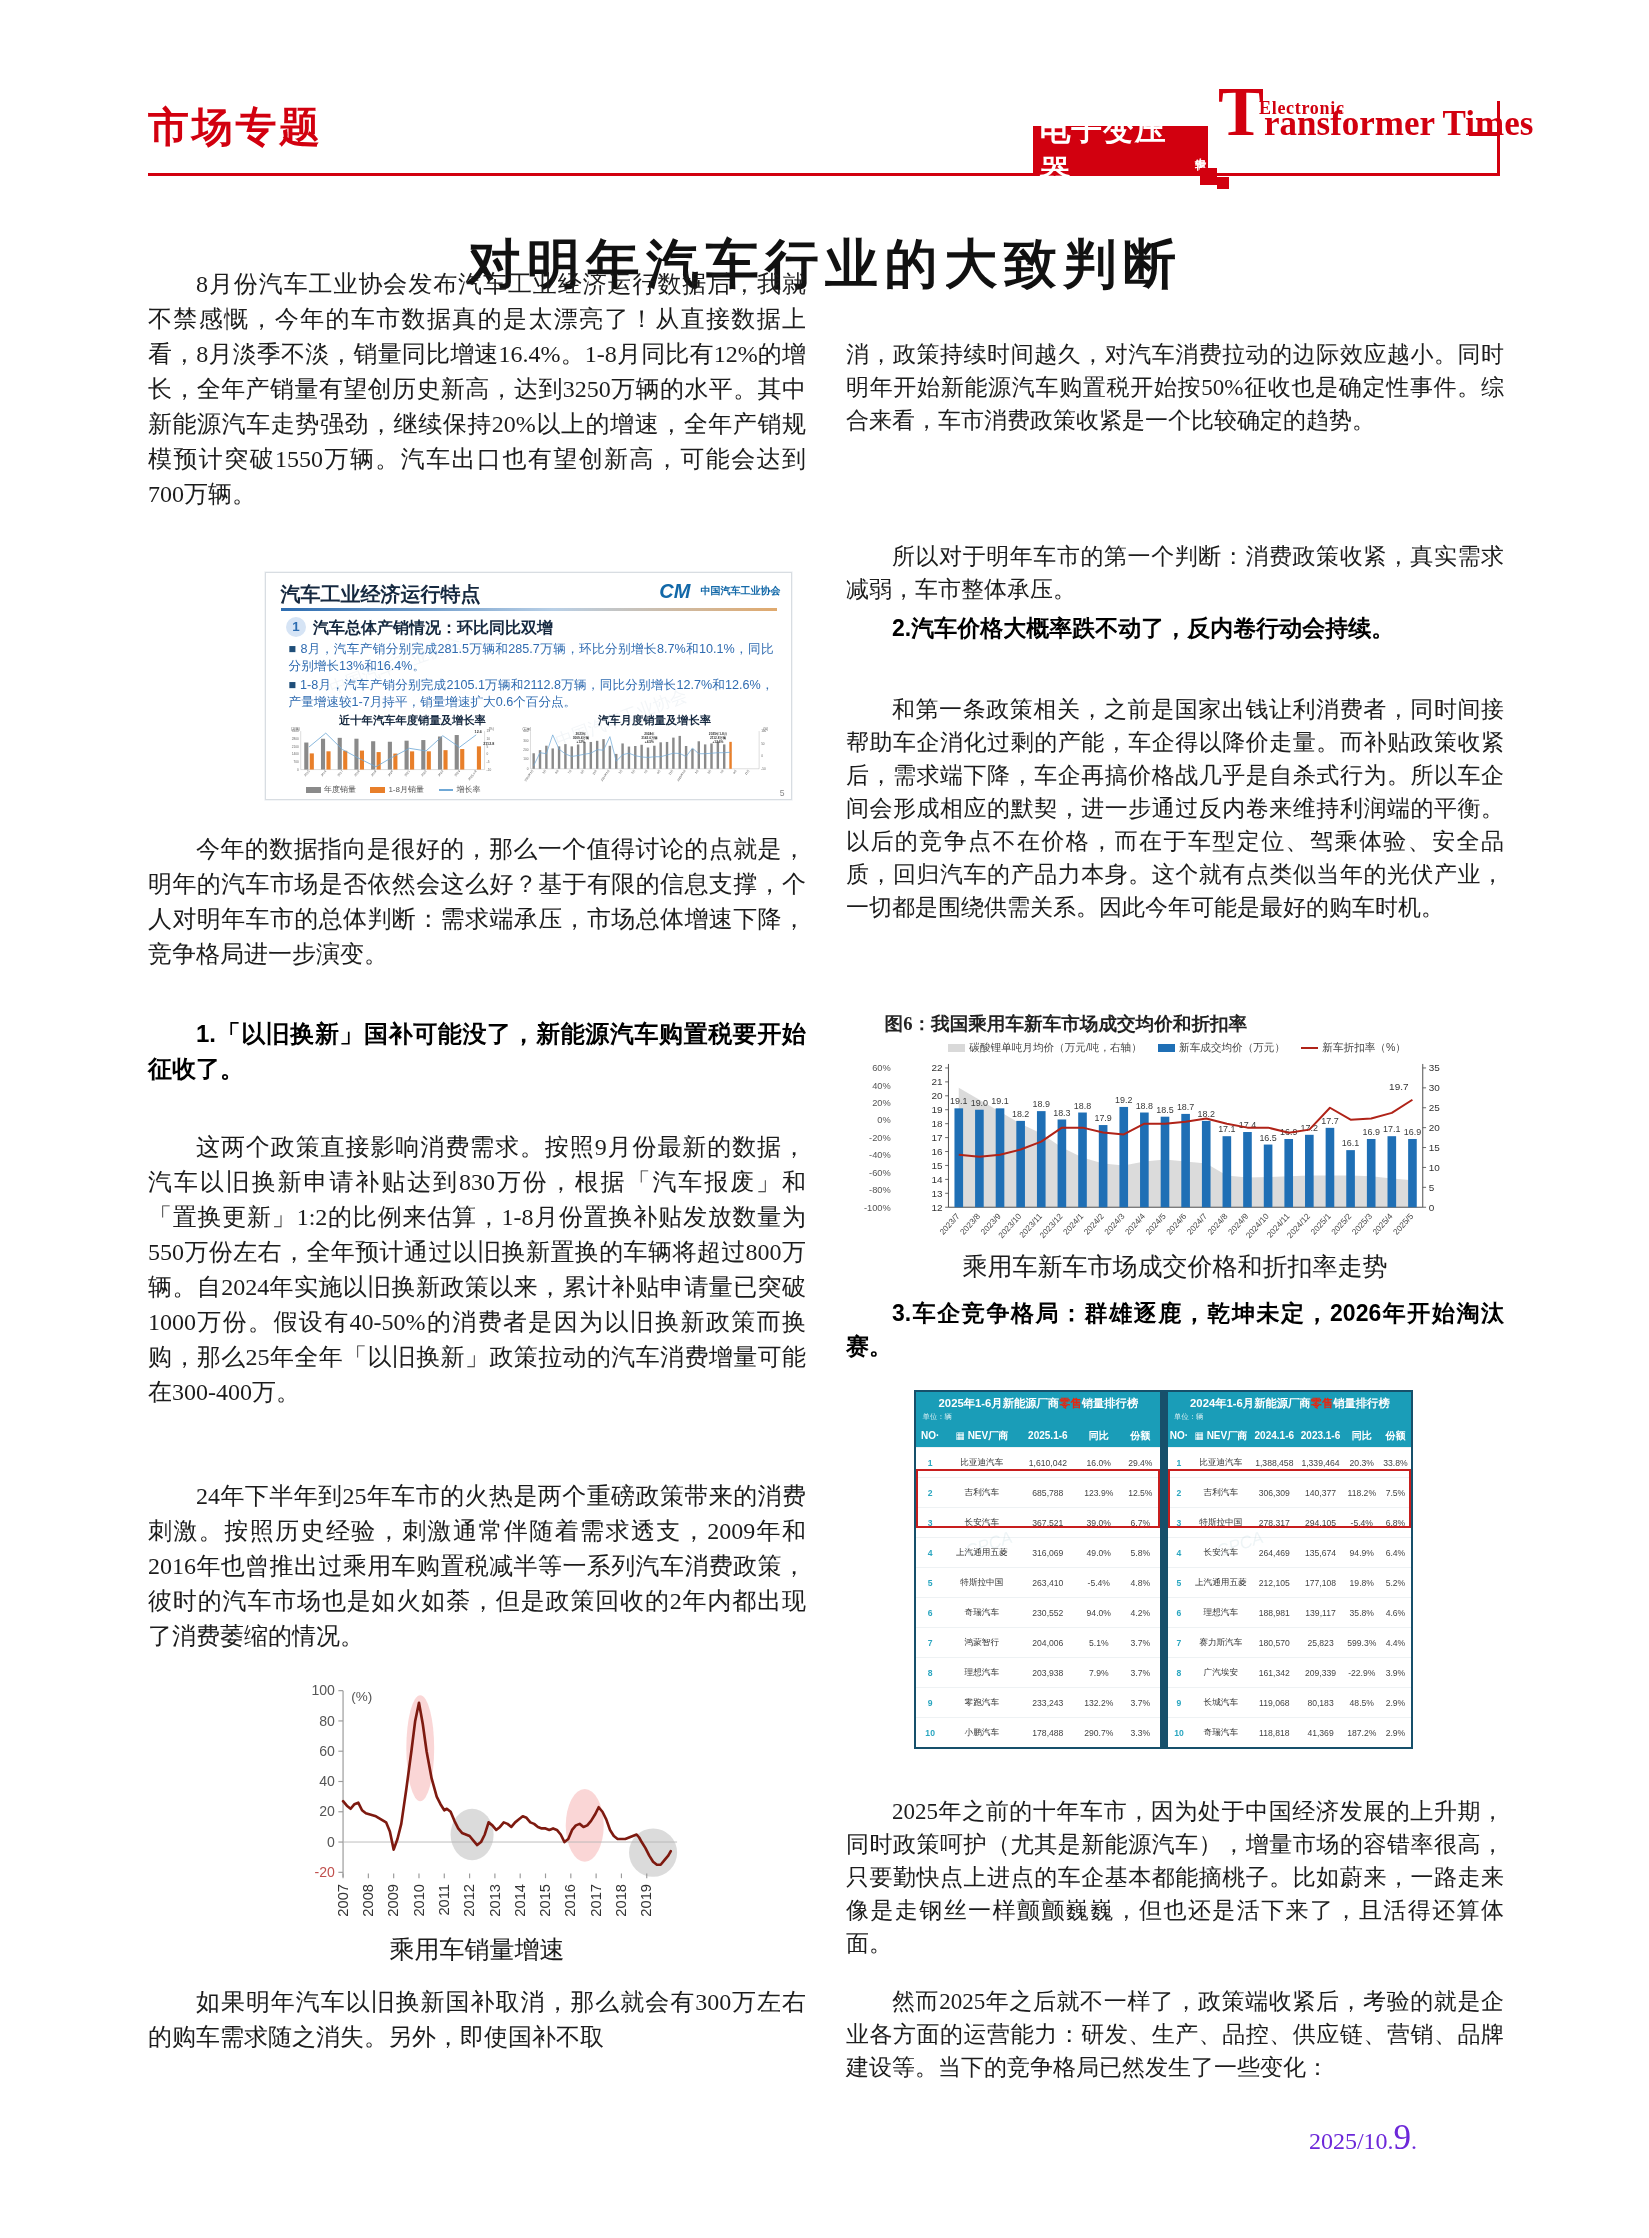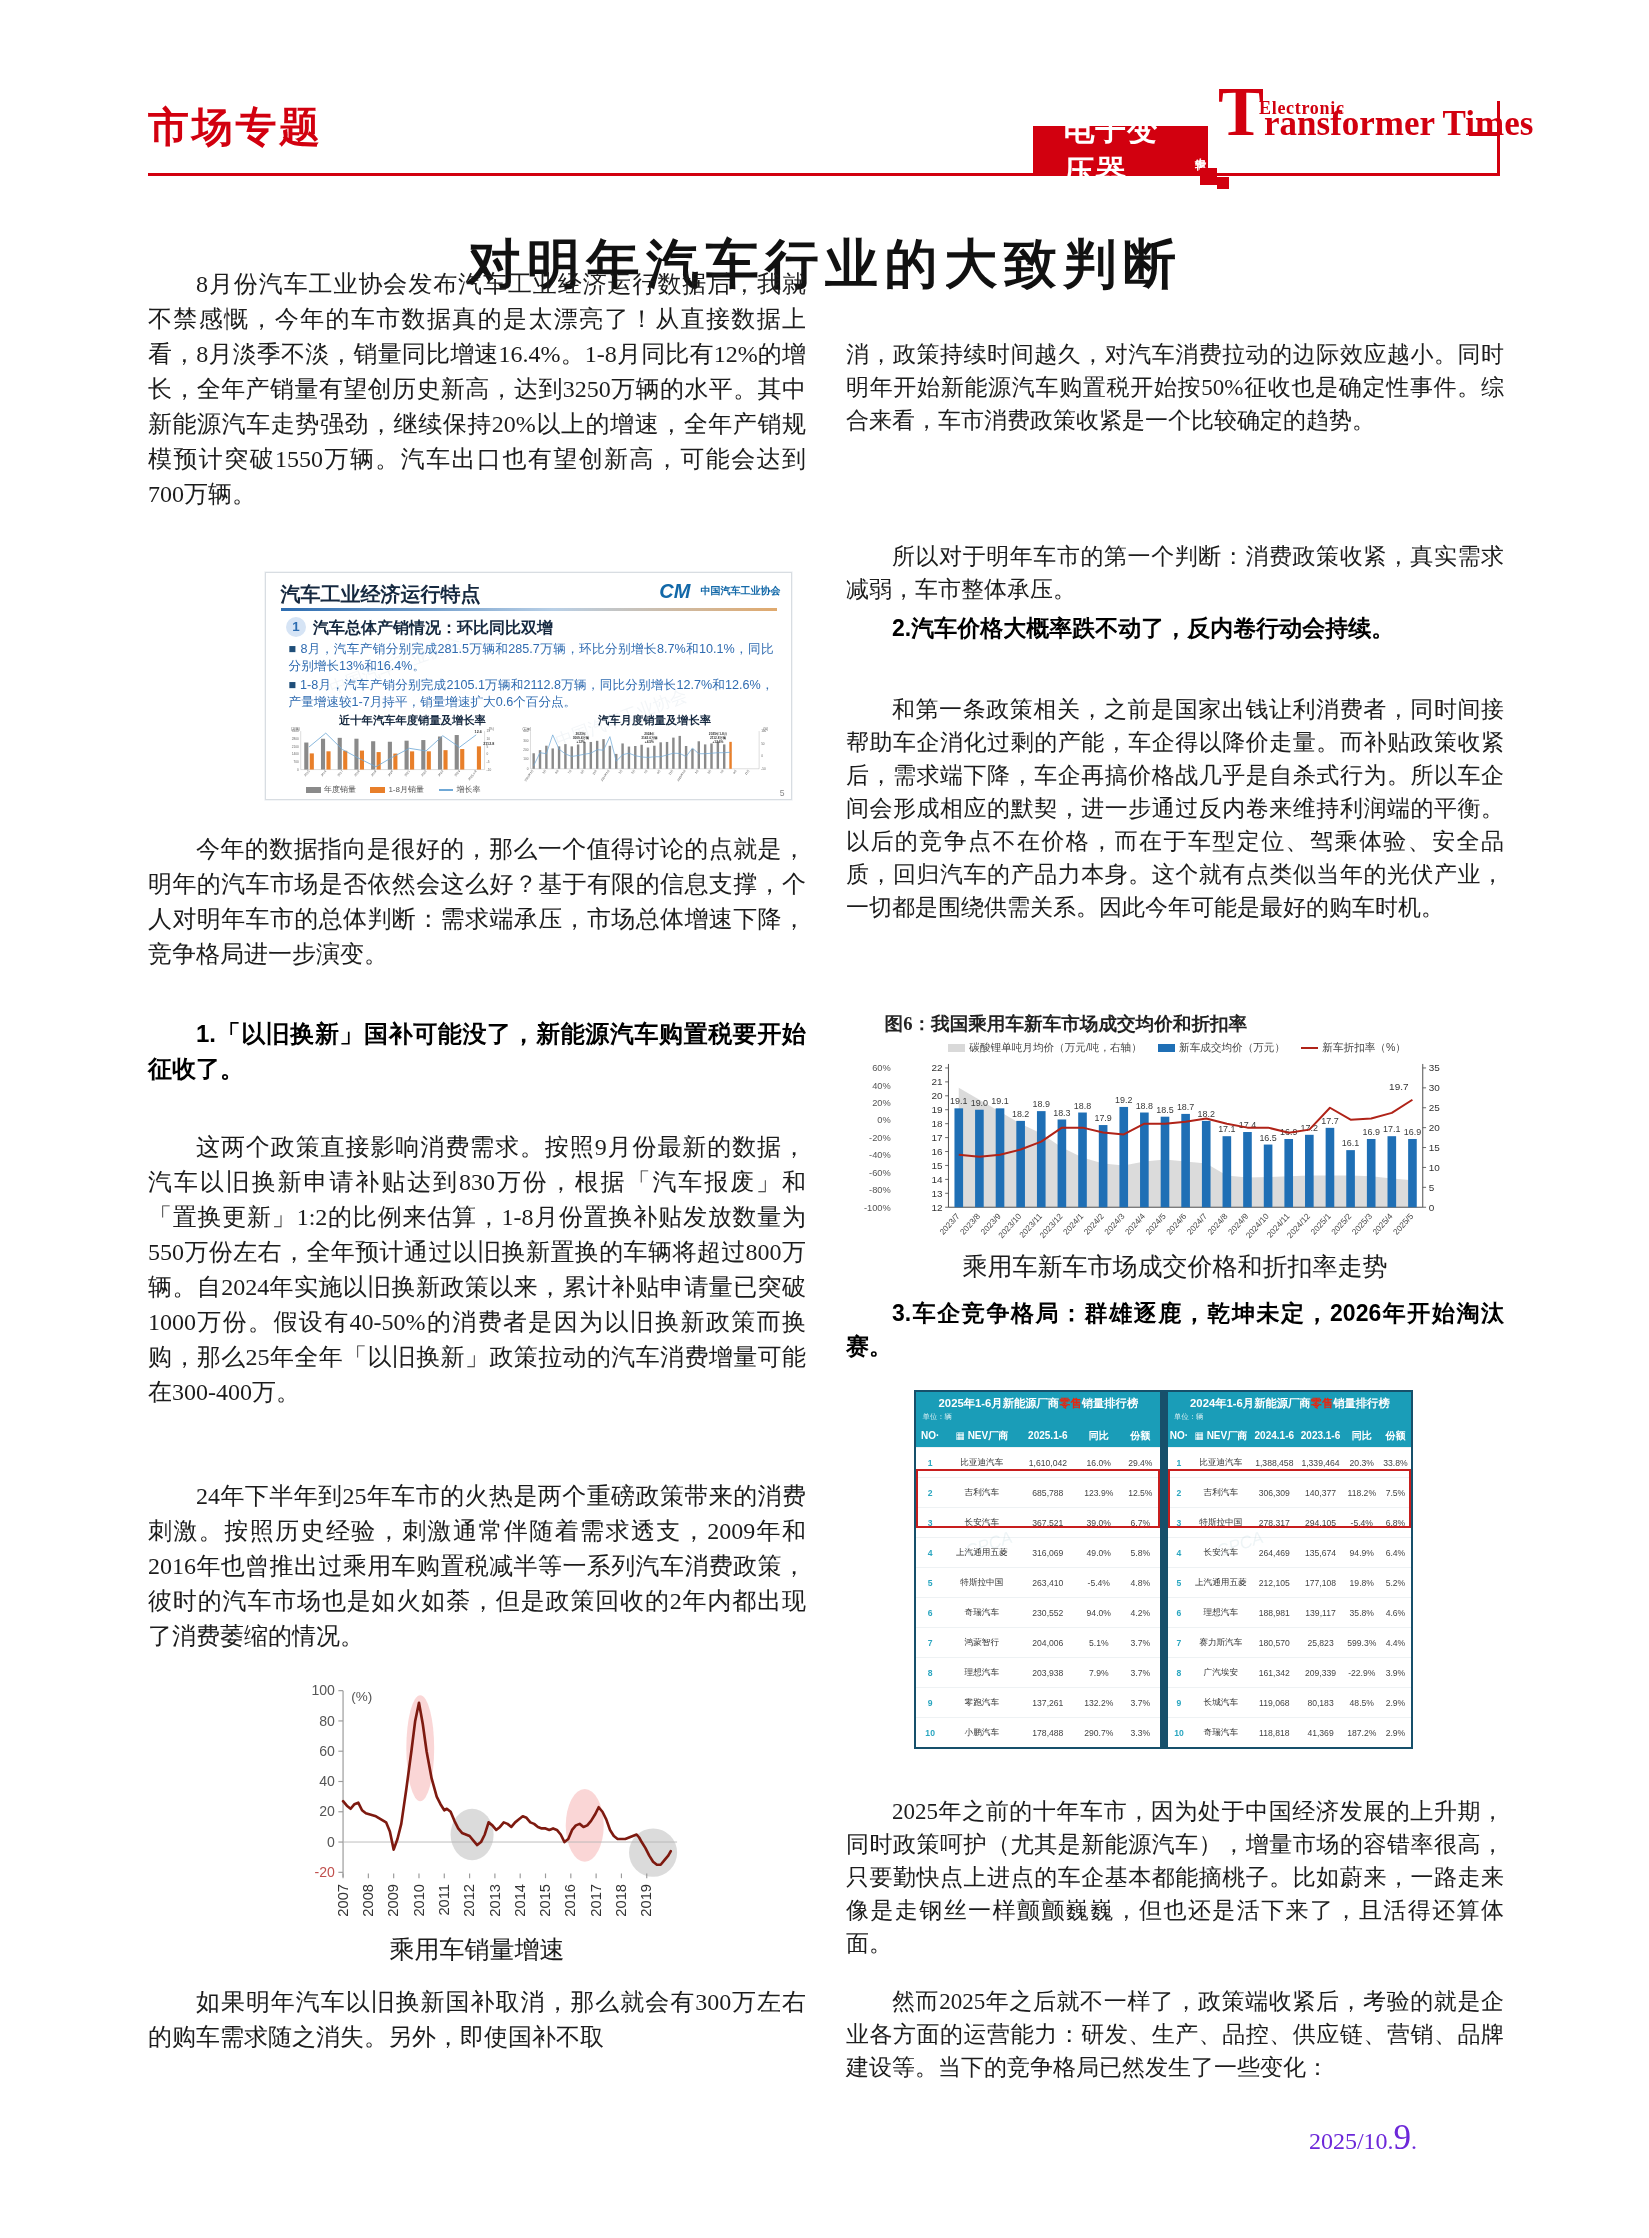--- a/index.html
+++ b/index.html
@@ -11,21 +11,21 @@
   .hrule{position:absolute;left:148px;top:173px;width:1352px;height:3.3px;background:#d2000f;}
   .vrule{position:absolute;left:1497px;top:101px;width:2.7px;height:75px;background:#d2000f;}
   .brand-en{position:absolute;left:1218px;top:78px;color:#d2000f;white-space:nowrap;}
   .brand-en .bigT{font-size:69px;font-weight:bold;line-height:1;}
   .brand-en .ele{position:absolute;left:41px;top:20px;font-size:18px;font-weight:bold;letter-spacing:0.7px;}
   .brand-en .rest{font-size:35px;font-weight:bold;letter-spacing:0px;}
   .dashL{position:absolute;left:1178px;top:132px;width:29px;height:4px;background:#d2000f;}
   .dashR{position:absolute;left:1469px;top:132px;width:29px;height:4px;background:#d2000f;}
   .brand-logo{position:absolute;left:1033px;top:126px;width:168px;height:49px;background:#d2000f;
               display:flex;align-items:center;padding-left:6.6px;}
-  .brand-logo .zh{color:#fff;font-family:"Liberation Sans","DejaVu Sans",sans-serif;font-weight:bold;font-size:31px;letter-spacing:0.7px;margin-left:24px;}
+  .brand-logo .zh{color:#fff;font-family:"Liberation Sans","DejaVu Sans",sans-serif;font-weight:bold;font-size:31px;letter-spacing:0.7px;}
   .brand-logo .sub{color:#fff;font-family:"Liberation Sans","DejaVu Sans",sans-serif;font-weight:bold;font-size:11.3px;
                    writing-mode:vertical-rl;margin-left:4px;letter-spacing:1.3px;}
   .step1{position:absolute;left:1200px;top:168px;width:17.3px;height:17.3px;background:#d2000f;}
   .step2{position:absolute;left:1217px;top:177px;width:12px;height:12px;background:#d2000f;}
   
   .main-title{position:absolute;left:0;top:229px;width:1650px;text-align:center;
               font-size:53px;font-weight:bold;letter-spacing:6.6px;color:#111;}
   
   .blk{position:absolute;width:658px;font-size:24px;line-height:35px;text-align:justify;color:#1c1c1c;}
   .lcol{left:148px;} .rcol{left:846px;font-size:23px;line-height:33px;}
@@ -521,21 +521,21 @@
             <tr>
               <td class="no">8</td>
               <td class="name">理想汽车</td>
               <td class="">203,938</td>
               <td class="">7.9%</td>
               <td class="">3.7%</td>
             </tr>
             <tr>
               <td class="no">9</td>
               <td class="name">零跑汽车</td>
-              <td class="">137,261</td>
+              <td class="">233,243</td>
               <td class="">132.2%</td>
               <td class="">3.7%</td>
             </tr>
             <tr>
               <td class="no">10</td>
               <td class="name">小鹏汽车</td>
               <td class="">178,488</td>
               <td class="">290.7%</td>
               <td class="">3.3%</td>
             </tr>

